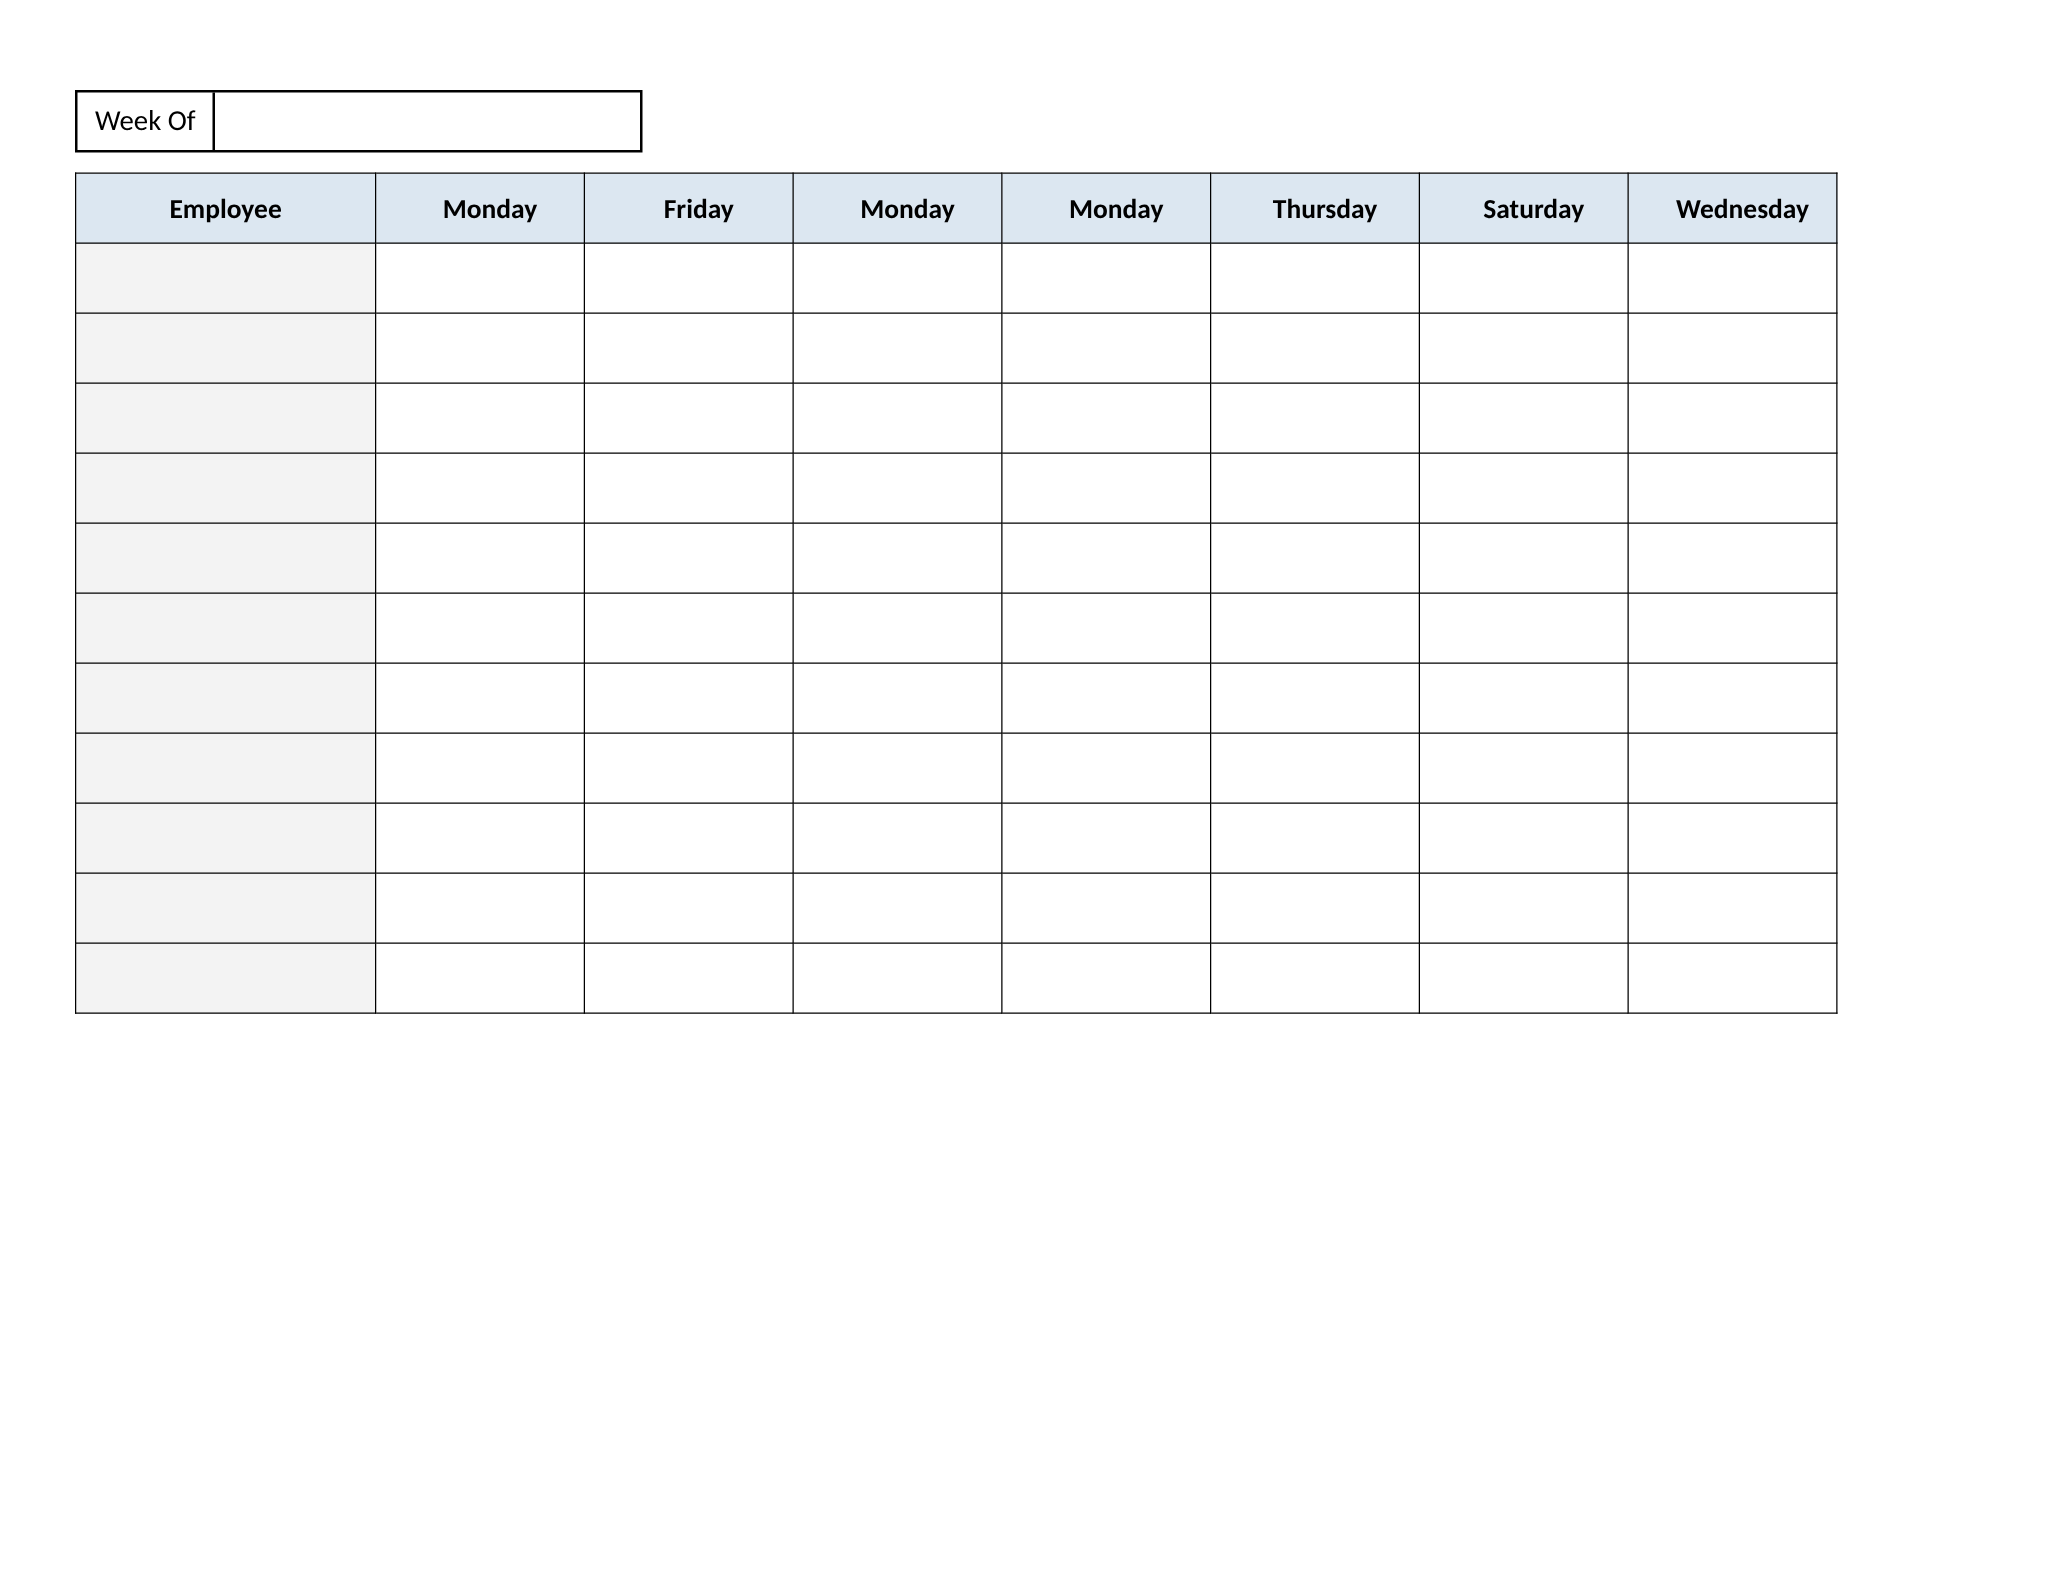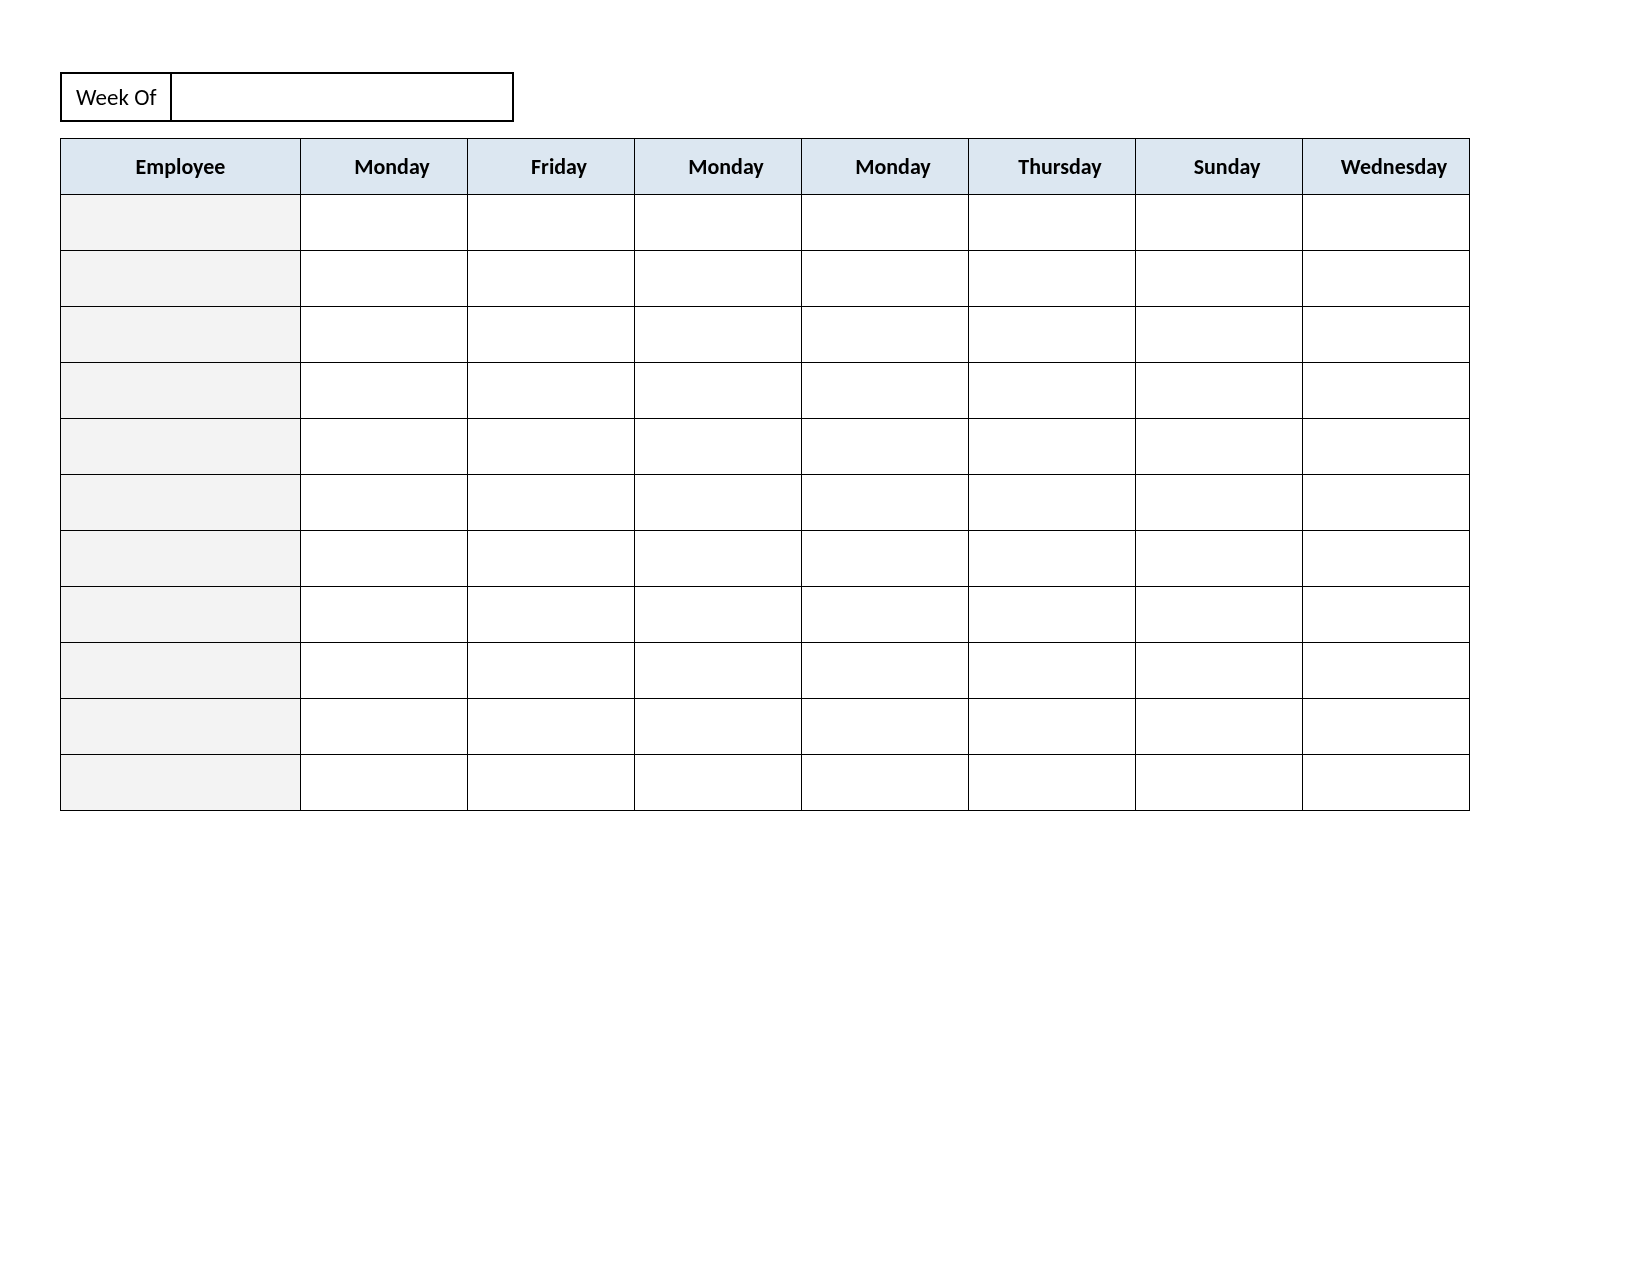--- a/index.html
+++ b/index.html
@@ -86,21 +86,21 @@
 
   <table class="schedule">
     <thead>
       <tr>
         <th class="col-employee">Employee</th>
         <th class="col-day">Monday</th>
         <th class="col-day">Friday</th>
         <th class="col-day">Monday</th>
         <th class="col-day">Monday</th>
         <th class="col-day">Thursday</th>
-        <th class="col-day">Sunday</th>
+        <th class="col-day">Saturday</th>
         <th class="col-day">Wednesday</th>
       </tr>
     </thead>
     <tbody>
       <tr>
         <td class="emp-cell"></td>
         <td class="day-cell"></td>
         <td class="day-cell"></td>
         <td class="day-cell"></td>
         <td class="day-cell"></td>

